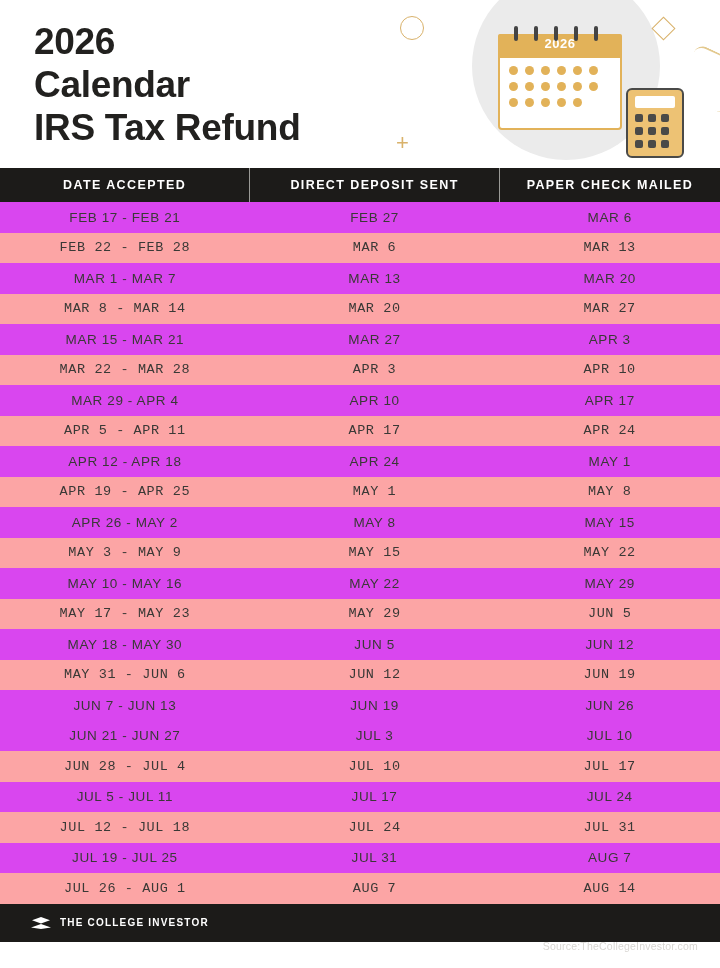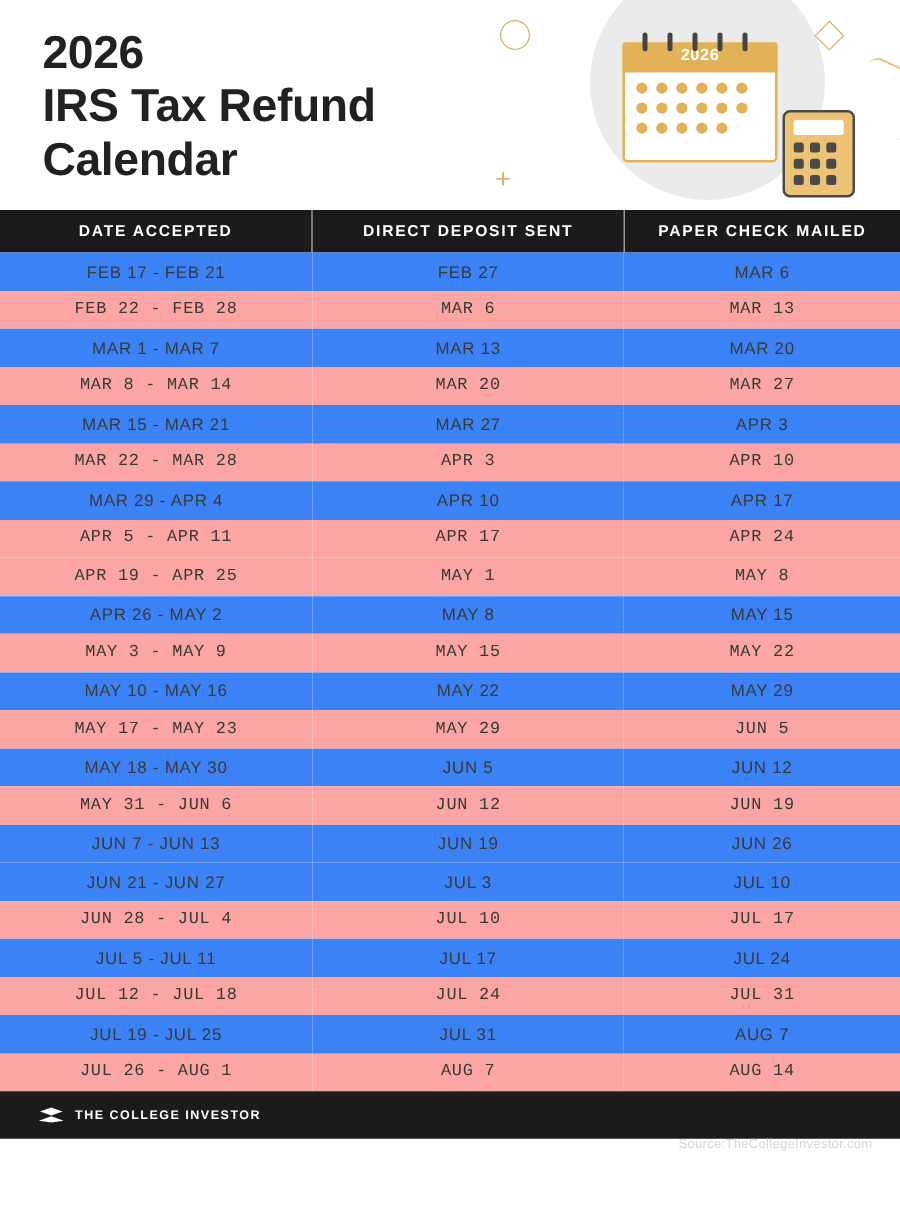--- a/index.html
+++ b/index.html
@@ -197,21 +197,21 @@
   }
   .table td {
     height: 30.5px;
     font-size: 13.5px;
     color: #3a3936;
     text-align: center;
     letter-spacing: 0.6px;
     padding: 0;
     border: none;
   }
-  .table tbody tr.odd td { background: #3b82f6; }
+  .table tbody tr.odd td { background: #d946ef; }
   .table tbody tr.even td { background: #fca5a5; font-family: Liberation Mono, monospace; }
   .col-div {
     border-left: 1px solid #9a9a96;
   }
   .c1 { width: 240px; }
   .c2 { width: 240px; }
   .c3 { width: 212px; }
 
   
   .footer {
@@ -313,22 +313,22 @@
         <div class="calc-key-row">
             <span class="calc-key"></span>
             <span class="calc-key"></span>
             <span class="calc-key"></span>
           </div>
       </div>
     </div>
 
     <div class="title-block">
       <div class="title-line">2026</div>
+      <div class="title-line">Calendar</div>
       <div class="title-line">IRS Tax Refund</div>
-      <div class="title-line">Calendar</div>
     </div>
   </div>
 
   <table class="table">
     <thead>
       <tr>
         <th class="c1">DATE ACCEPTED</th>
         <th class="c2 col-div">DIRECT DEPOSIT SENT</th>
         <th class="c3 col-div">PAPER CHECK MAILED</th>
       </tr>
@@ -366,20 +366,25 @@
         </tr>
         <tr class="odd">
           <td class="c1">MAR 29 - APR 4</td>
           <td class="c2 col-div">APR 10</td>
           <td class="c3 col-div">APR 17</td>
         </tr>
         <tr class="even">
           <td class="c1">APR 5 - APR 11</td>
           <td class="c2 col-div">APR 17</td>
           <td class="c3 col-div">APR 24</td>
+        </tr>
+        <tr class="odd">
+          <td class="c1">APR 12 - APR 18</td>
+          <td class="c2 col-div">APR 24</td>
+          <td class="c3 col-div">MAY 1</td>
         </tr>
         <tr class="even">
           <td class="c1">APR 19 - APR 25</td>
           <td class="c2 col-div">MAY 1</td>
           <td class="c3 col-div">MAY 8</td>
         </tr>
         <tr class="odd">
           <td class="c1">APR 26 - MAY 2</td>
           <td class="c2 col-div">MAY 8</td>
           <td class="c3 col-div">MAY 15</td>

